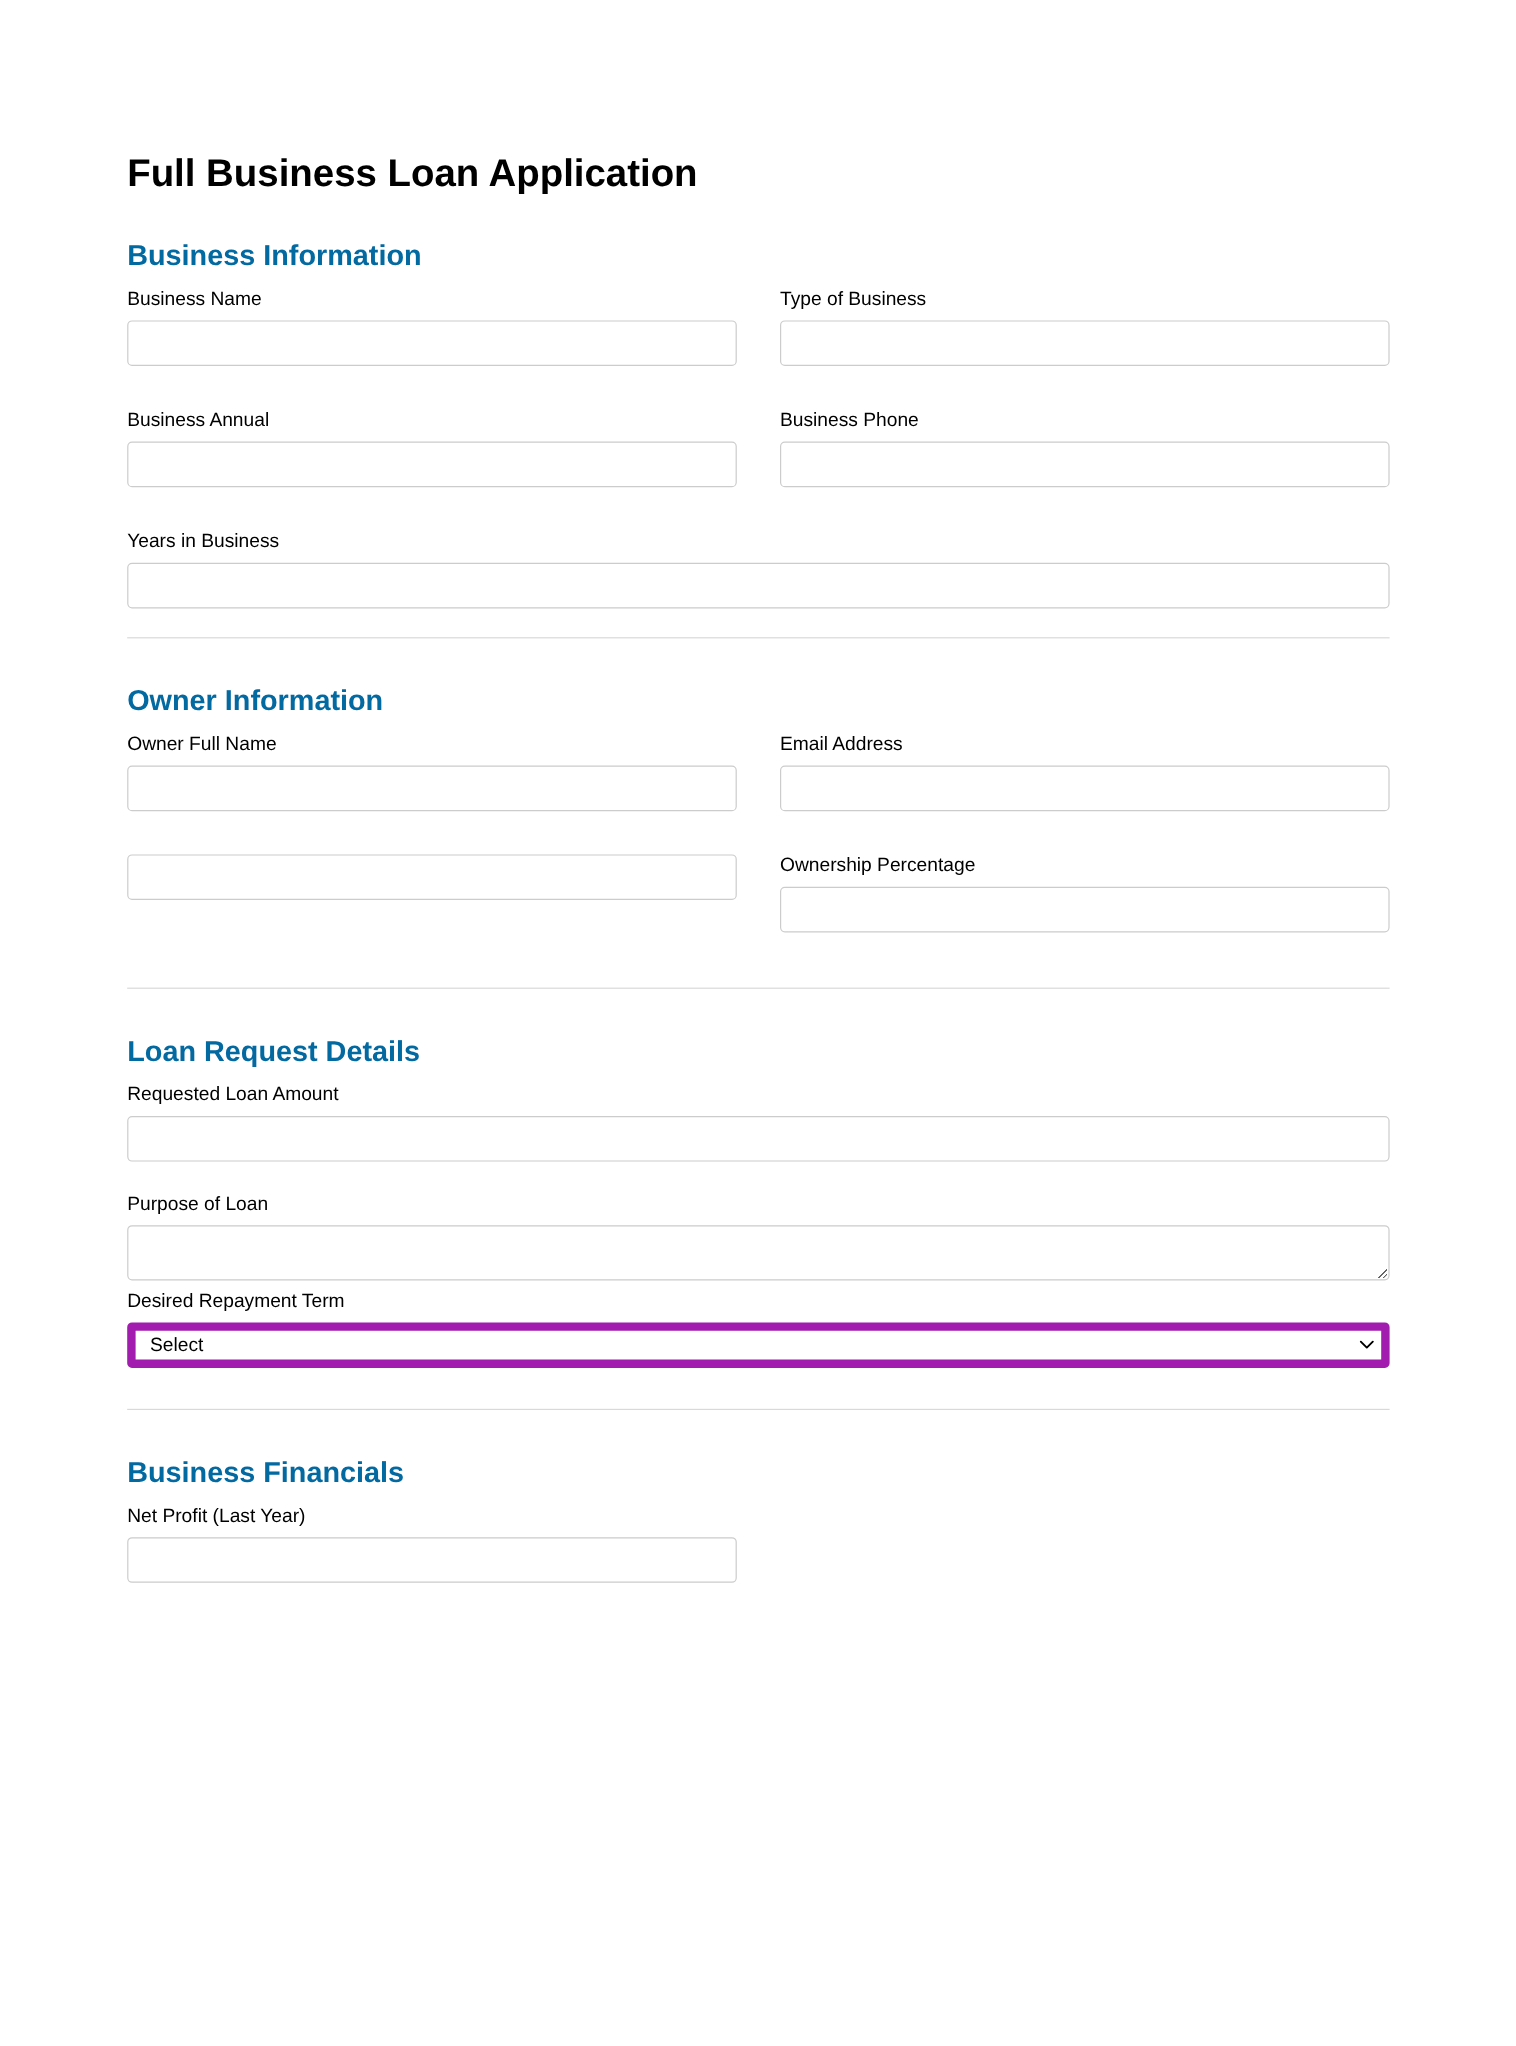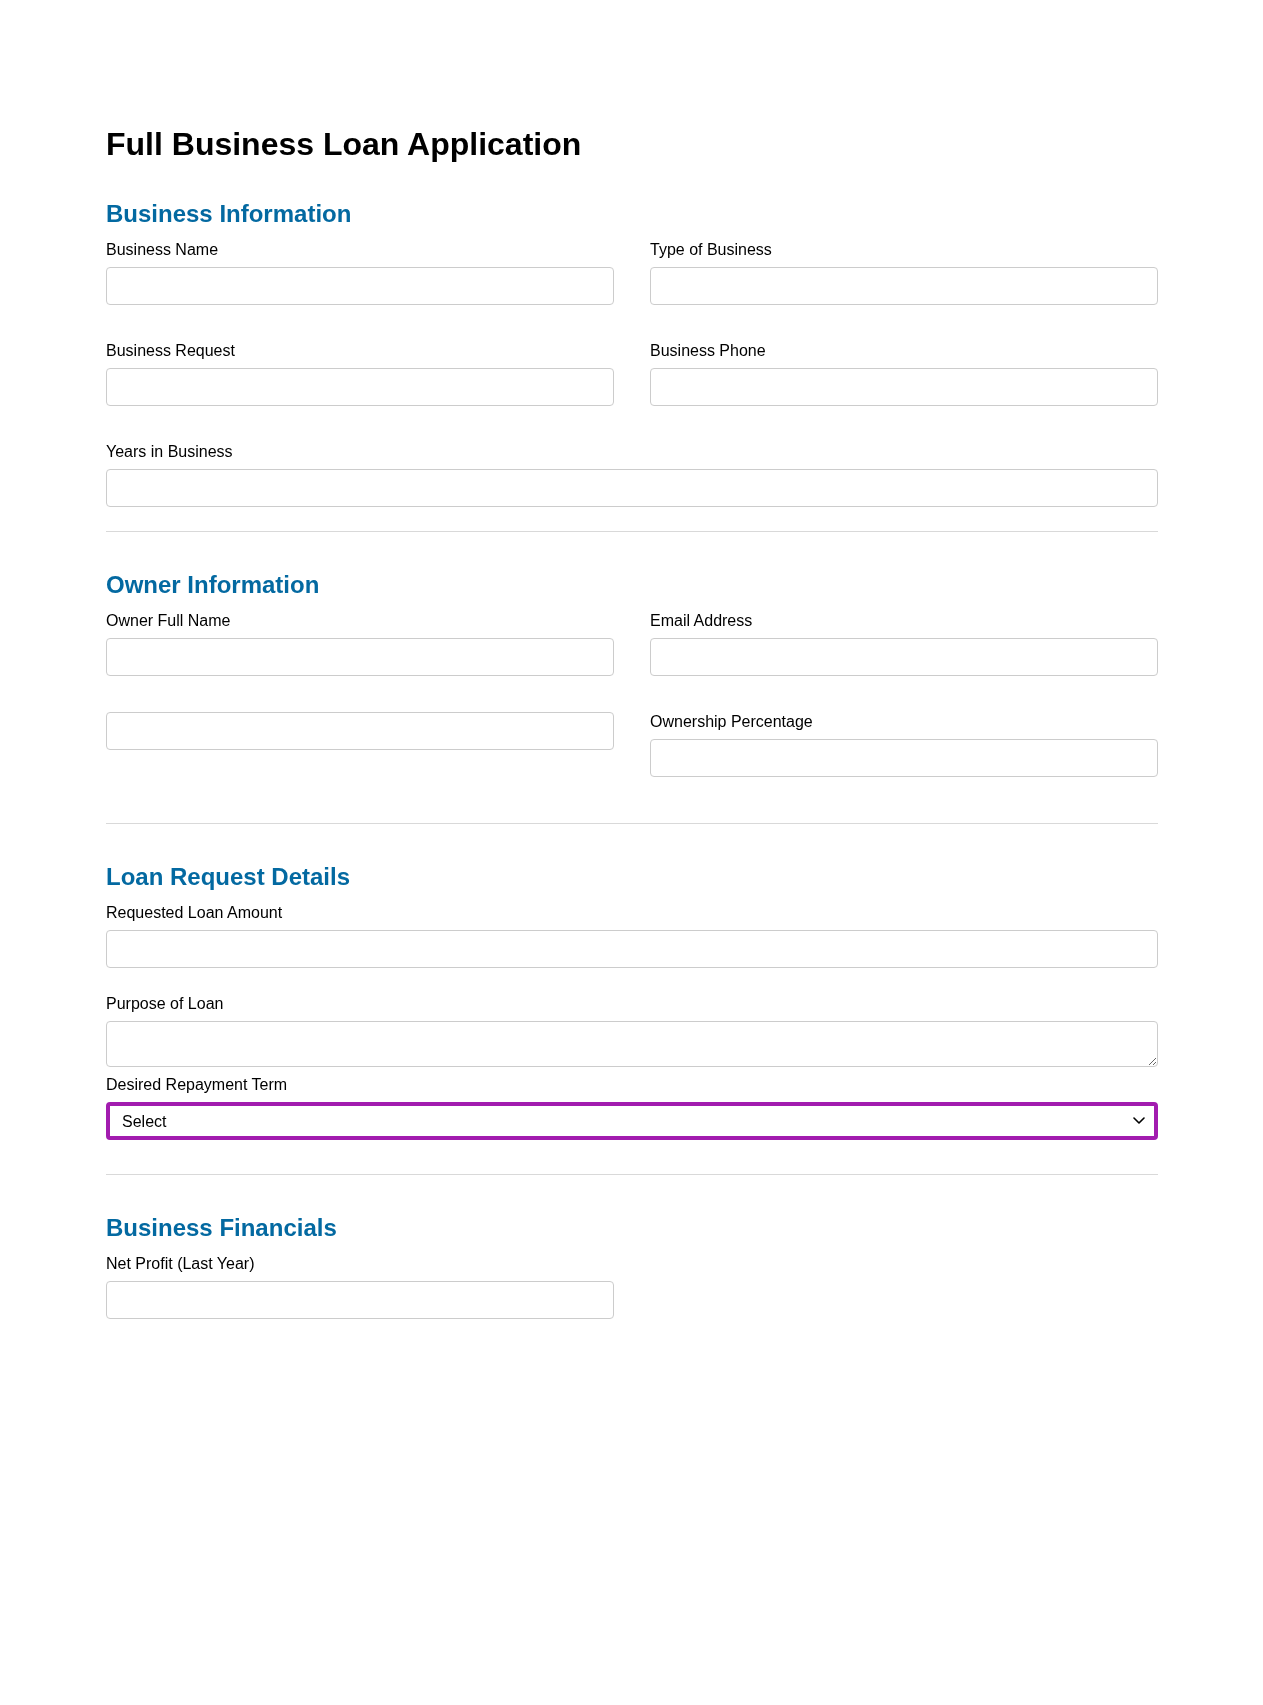--- a/index.html
+++ b/index.html
@@ -88,21 +88,21 @@
   .stack .field + .field { margin-top: 26px; }
   .stack .field.tight { margin-top: 8px; }
   .select-wrap {
     position: relative;
     width: 100%;
   }
   select.select-input {
     display: block;
     width: 100%;
     height: 38px;
-    border: 4px solid #a21caf;
+    border: 7px solid #a21caf;
     border-radius: 4px;
     background: #ffffff;
     padding: 0 32px 0 12px;
     font-size: 16px;
     font-family: "Liberation Sans", sans-serif;
     color: #000000;
     appearance: none;
     -webkit-appearance: none;
     outline: none;
   }
@@ -126,21 +126,21 @@
   <div class="two-col">
     <div class="field">
       <label class="field-label">Business Name</label>
       <input type="text" class="text-input" value="" style="">
     </div>
     <div class="field">
       <label class="field-label">Type of Business</label>
       <input type="text" class="text-input" value="" style="">
     </div>
     <div class="field">
-      <label class="field-label">Business Request</label>
+      <label class="field-label">Business Annual</label>
       <input type="text" class="text-input" value="" style="">
     </div>
     <div class="field">
       <label class="field-label">Business Phone</label>
       <input type="text" class="text-input" value="" style="">
     </div>
     <div class="field full">
       <label class="field-label">Years in Business</label>
       <input type="text" class="text-input" value="" style="">
     </div>

